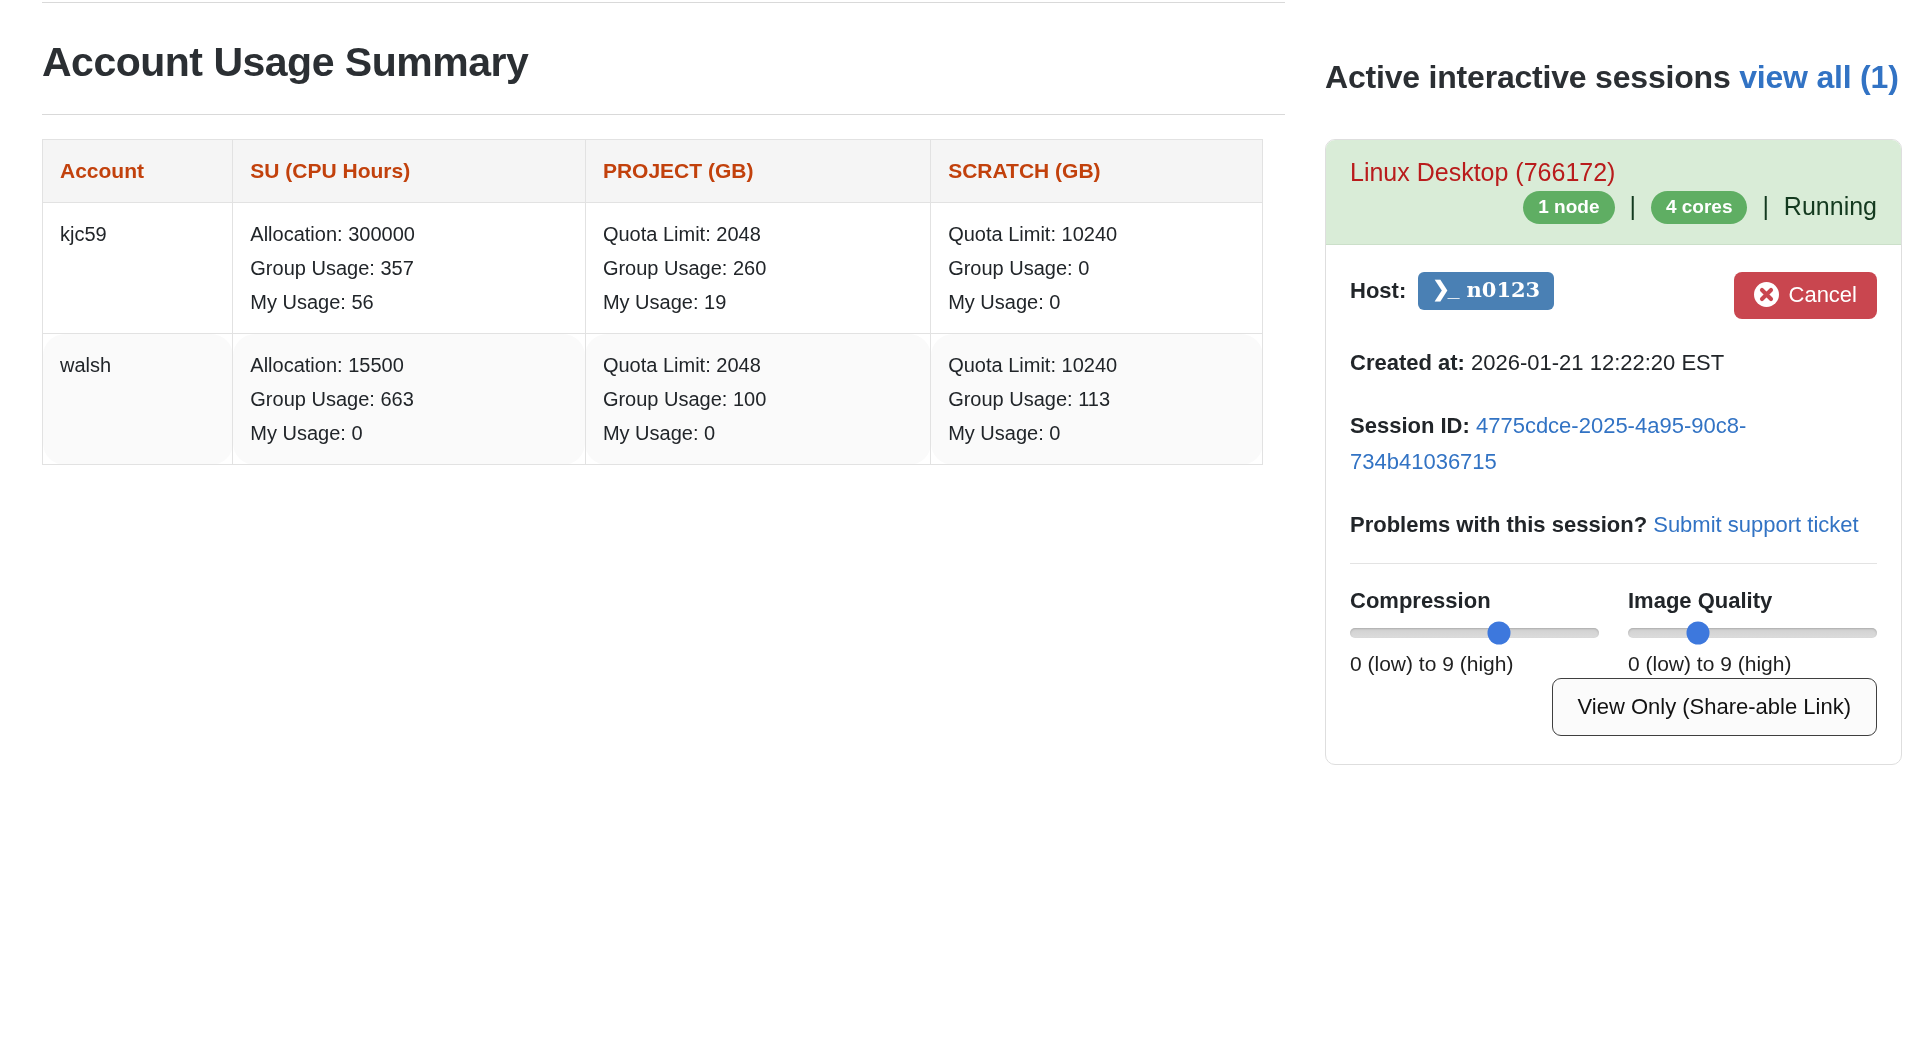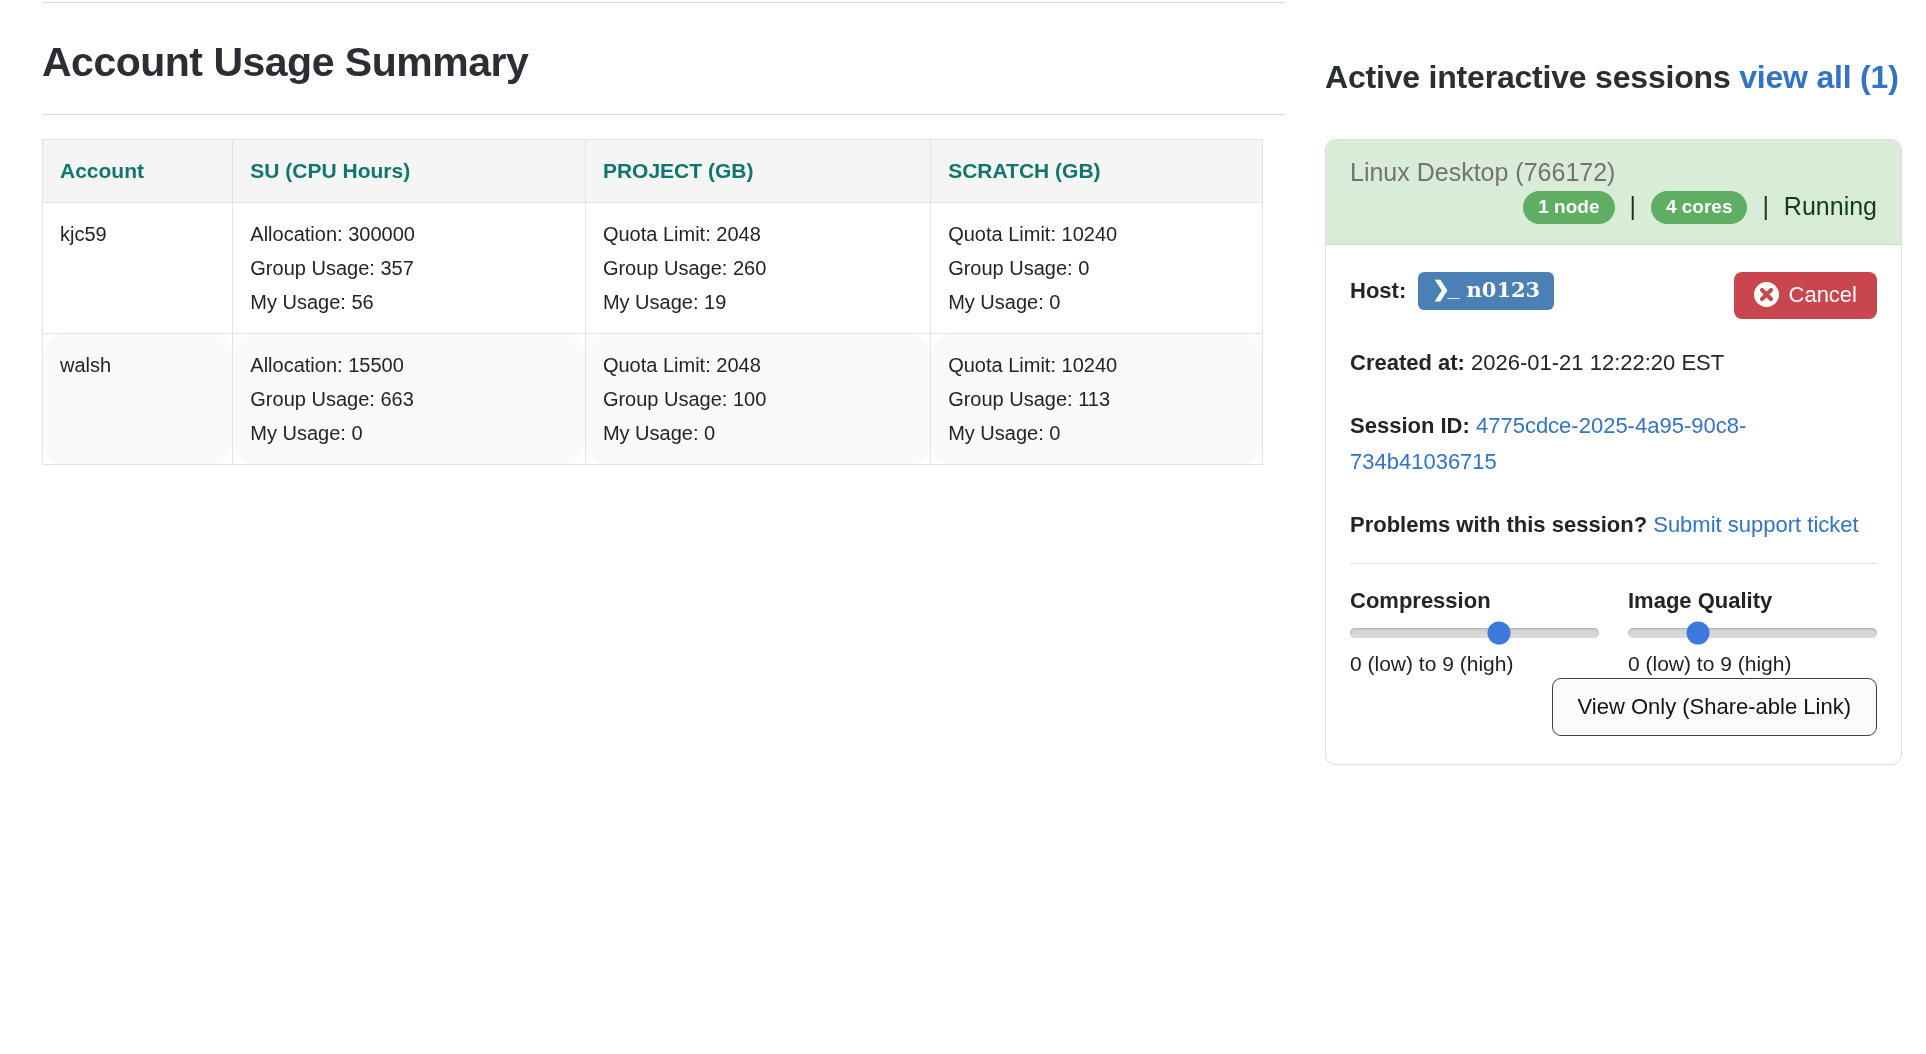--- a/index.html
+++ b/index.html
@@ -11,38 +11,38 @@
   .rule { border:0; border-top:1px solid #d9d9d9; height:0; }
 
   
   .left-col { position:absolute; left:42px; top:2px; width:1243px; }
   .page-title { font-size:41px; font-weight:700; letter-spacing:-0.5px; color:#2b2f33; margin:36px 0 28px; }
   .usage-table { width:1221px; border-collapse:collapse; table-layout:fixed; margin-top:24px; }
   .usage-table th, .usage-table td {
     border:1px solid #e2e2e2; text-align:left; vertical-align:top;
   }
   .usage-table th {
-    background:#f5f5f5; font-size:21px; font-weight:700; padding:19px 17px; color:#0f766e;
+    background:#f5f5f5; font-size:21px; font-weight:700; padding:19px 17px; color:#c2410c;
   }
   .usage-table td { font-size:20px; padding:14px 17px; line-height:34px; background:#fff;border-radius:22px; }
   .usage-table tbody tr:nth-child(2) td { background:#fafafa; }
   .col-account { width:15.6%; } .col-su { width:28.9%; } .col-project { width:28.3%; } .col-scratch { width:27.2%; }
   .multiline { white-space:pre-line; }
 
   
   .right-col { position:absolute; left:1325px; top:0; width:577px; }
   .sessions-heading { font-size:32px; font-weight:600; letter-spacing:-0.2px; line-height:1.3; color:#2b2f33; margin-top:57px; }
   .sessions-heading a { color:#3273c4; text-decoration:none; font-weight:600; cursor:pointer; }
 
   .session-card { margin-top:40px; border:1px solid #dedede; border-radius:10px; background:#fff; }
   .card-header {
     background:#d9ecd7; border-bottom:1px solid #cbdfc9; border-radius:9px 9px 0 0;
     padding:18px 24px 20px;
   }
-  .card-title { font-size:25px; font-weight:400; color:#737373; }
+  .card-title { font-size:25px; font-weight:400; color:#b91c1c; }
   .badge-row { text-align:right; margin-top:4px; font-size:25px; color:#143a1f; }
   .pill {
     display:inline-block; background:#5fae63; color:#fff; font-size:19px; font-weight:700;
     border-radius:20px; padding:5px 15px 6px; vertical-align:2px;
   }
   .badge-sep { margin:0 8px; font-weight:400; }
 
   .card-body { padding:27px 24px 28px; }
   .host-row { display:flex; justify-content:space-between; align-items:flex-start; margin-bottom:26px; }
   .host-left { display:flex; align-items:center; gap:12px; font-size:22px; }

